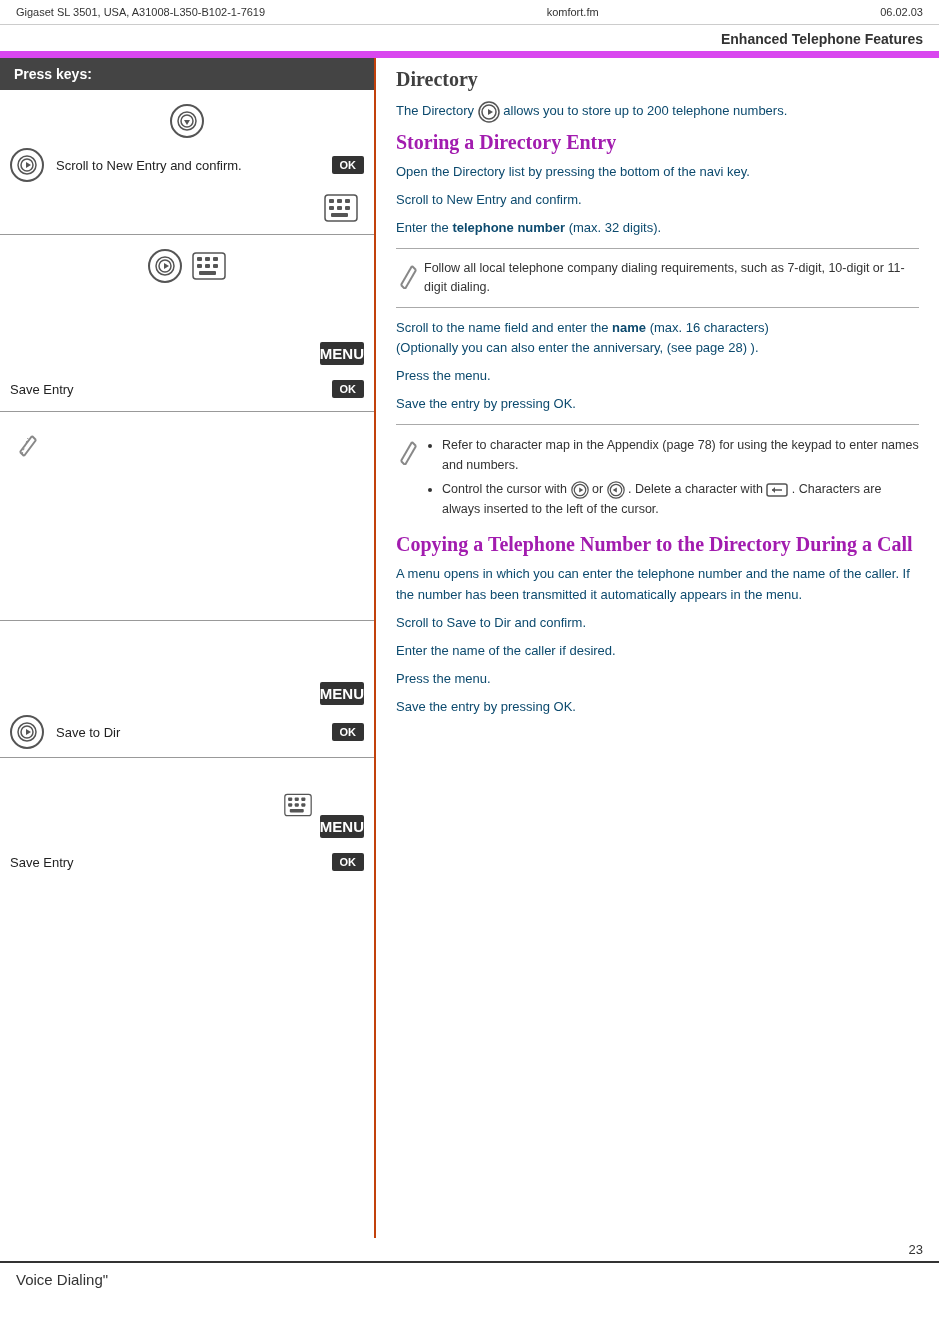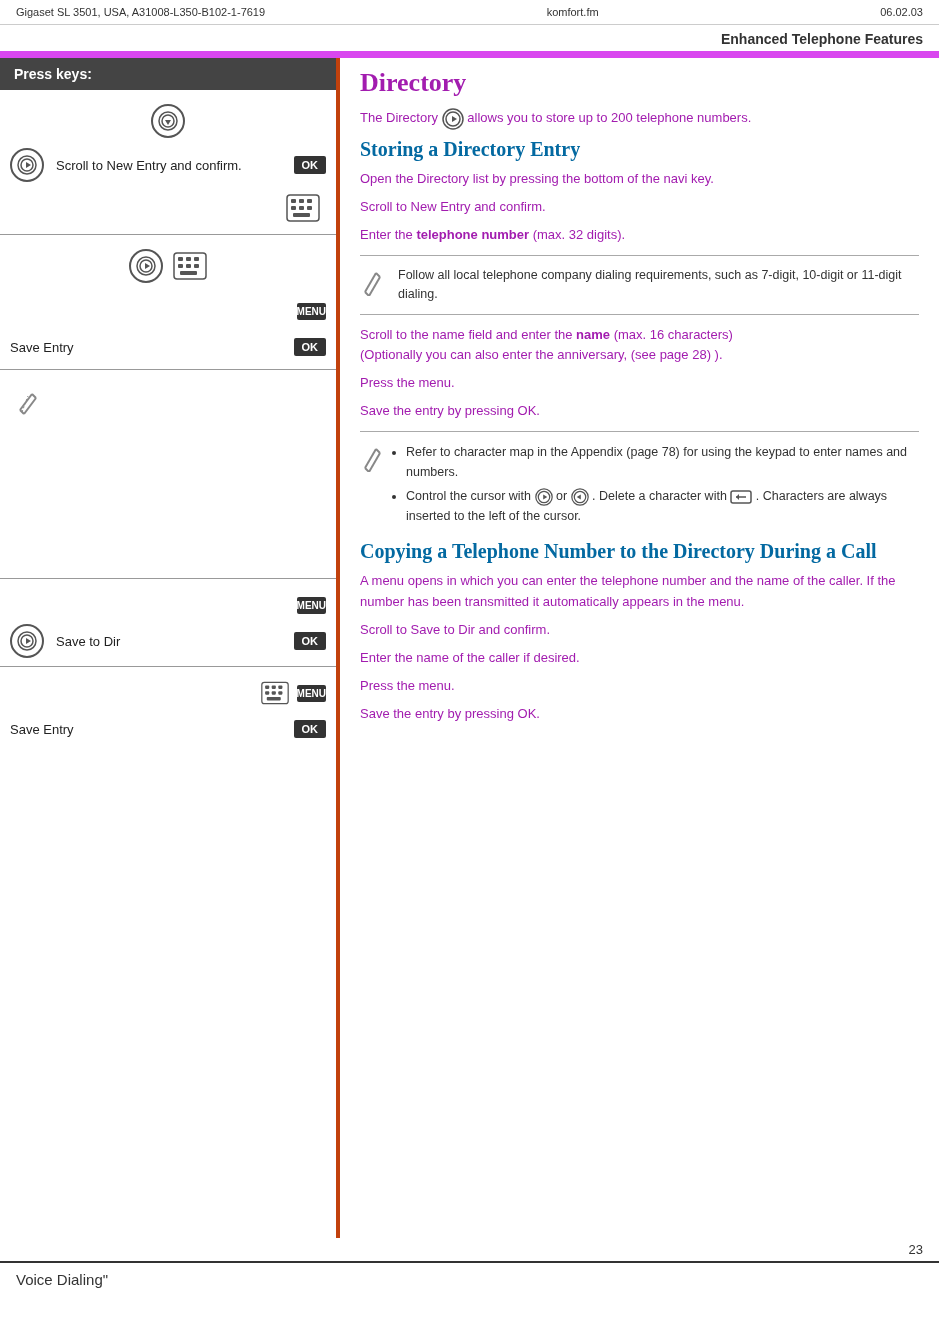--- a/index.html
+++ b/index.html
@@ -34,22 +34,22 @@
     }
 
     
     .main-content {
       display: flex;
       min-height: 1180px;
     }
 
     
     .left-col {
-      width: 340px;
-      border-right: 4px solid #c2410c;
+      width: 376px;
+      border-right: 2px solid #c2410c;
       padding: 0;
       flex-shrink: 0;
     }
 
     .press-keys-header {
       background: #444;
       color: #fff;
       font-size: 14px;
       font-weight: bold;
       padding: 8px 14px;
@@ -99,25 +99,26 @@
       padding: 3px 8px;
       border-radius: 2px;
       min-width: 30px;
       text-align: left;
     }
 
     
     .menu-btn {
       background: #333;
       color: #fff;
-      font-size: 10px;
+      font-size: 15px;
       font-weight: bold;
       padding: 3px 0;
       border-radius: 2px;
       text-align: center;
+      margin-top: 43px;
     }
 
     
     .key-label {
       font-size: 13px;
       color: #222;
       flex: 1;
       padding: 0 8px;
     }
 
@@ -128,58 +129,57 @@
       margin: 4px 0;
     }
 
     
     .right-col {
       flex: 1;
       padding: 10px 20px 20px 20px;
     }
 
     .section-title-large {
-      font-size: 26px;
-      font-weight: bold;
-      color: #a21caf;
+      font-size: 20px;
+      font-weight: bold;
+      color: #404040;
       margin-bottom: 10px;
       font-family: Georgia, serif;
     }
 
     .section-title-medium {
       font-size: 20px;
       font-weight: bold;
-      color: #0369a1;
+      color: #a21caf;
       margin-bottom: 8px;
       font-family: Georgia, serif;
     }
 
     .content-para {
       font-size: 13px;
       line-height: 1.55;
-      color: #a21caf;
+      color: #0c4a6e;
       margin-bottom: 8px;
     }
 
     .content-para b {
       font-weight: bold;
     }
 
     .divider-line {
       border: none;
       border-top: 1px solid #aaa;
       margin: 10px 0;
     }
 
     
     .note-box {
       display: flex;
       align-items: flex-start;
       margin: 10px 0;
-      gap: 10px;
     }
     .note-icon {
       flex-shrink: 0;
       width: 28px;
       font-size: 18px;
       color: #666;
       margin-top: 2px;
     }
     .note-text {
       font-size: 12.5px;

